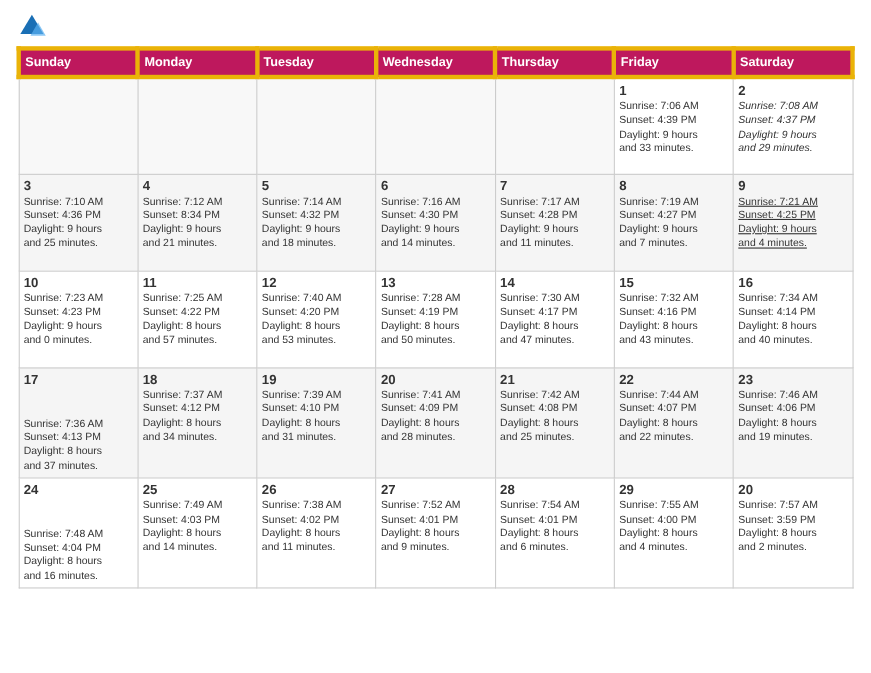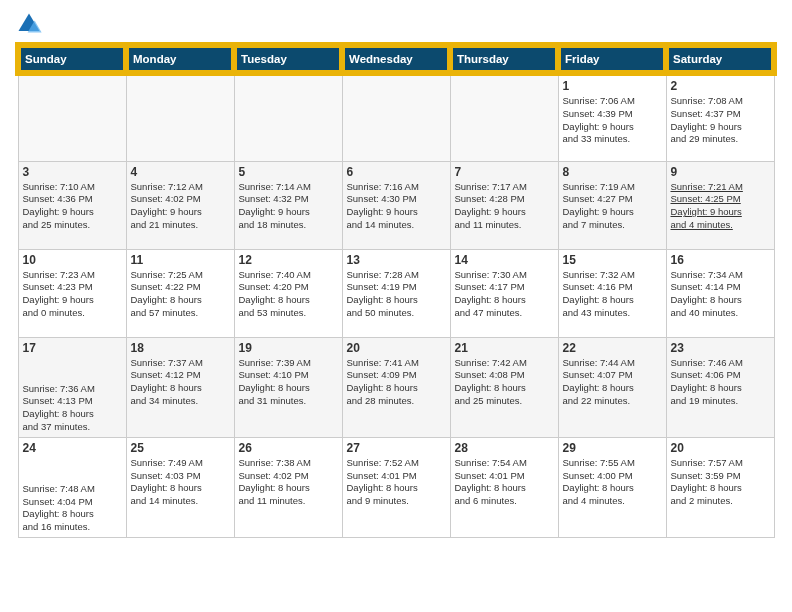--- a/index.html
+++ b/index.html
@@ -51,27 +51,27 @@
     .location {
       font-size: 15px;
       color: #444;
     }
     table {
       width: 100%;
       border-collapse: collapse;
       table-layout: fixed;
     }
     th {
-      background-color: #0c4a6e;
+      background-color: #be185d;
       color: #fff;
       font-size: 11.5px;
       font-weight: bold;
       padding: 5px 4px;
       text-align: left;
-      border: 6px solid #eab308;
+      border: 4px solid #eab308;
     }
     td {
       vertical-align: top;
       font-size: 9.5px;
       color: #333;
       padding: 3px 4px;
       border: 1px solid #ccc;
       height: 88px;
       background: #fff;
     }
@@ -137,38 +137,38 @@
           <td class="empty"></td>
           <td>
             <span class="day-num">1</span>
             <div class="day-info" style="white-space: pre-line;">Sunrise: 7:06 AM
 Sunset: 4:39 PM
 Daylight: 9 hours
 and 33 minutes.</div>
           </td>
           <td>
             <span class="day-num">2</span>
-            <div class="day-info" style="white-space: pre-line;">Sunrise: 7:08 AM
+            <div class="day-info" style="white-space: pre-line; font-style: italic;">Sunrise: 7:08 AM
 Sunset: 4:37 PM
 Daylight: 9 hours
 and 29 minutes.</div>
           </td>
         </tr>
         <tr>
           <td class="shaded">
             <span class="day-num">3</span>
             <div class="day-info" style="white-space: pre-line;">Sunrise: 7:10 AM
 Sunset: 4:36 PM
 Daylight: 9 hours
 and 25 minutes.</div>
           </td>
           <td class="shaded">
             <span class="day-num">4</span>
             <div class="day-info" style="white-space: pre-line;">Sunrise: 7:12 AM
-Sunset: 4:02 PM
+Sunset: 8:34 PM
 Daylight: 9 hours
 and 21 minutes.</div>
           </td>
           <td class="shaded">
             <span class="day-num">5</span>
             <div class="day-info" style="white-space: pre-line;">Sunrise: 7:14 AM
 Sunset: 4:32 PM
 Daylight: 9 hours
 and 18 minutes.</div>
           </td>

